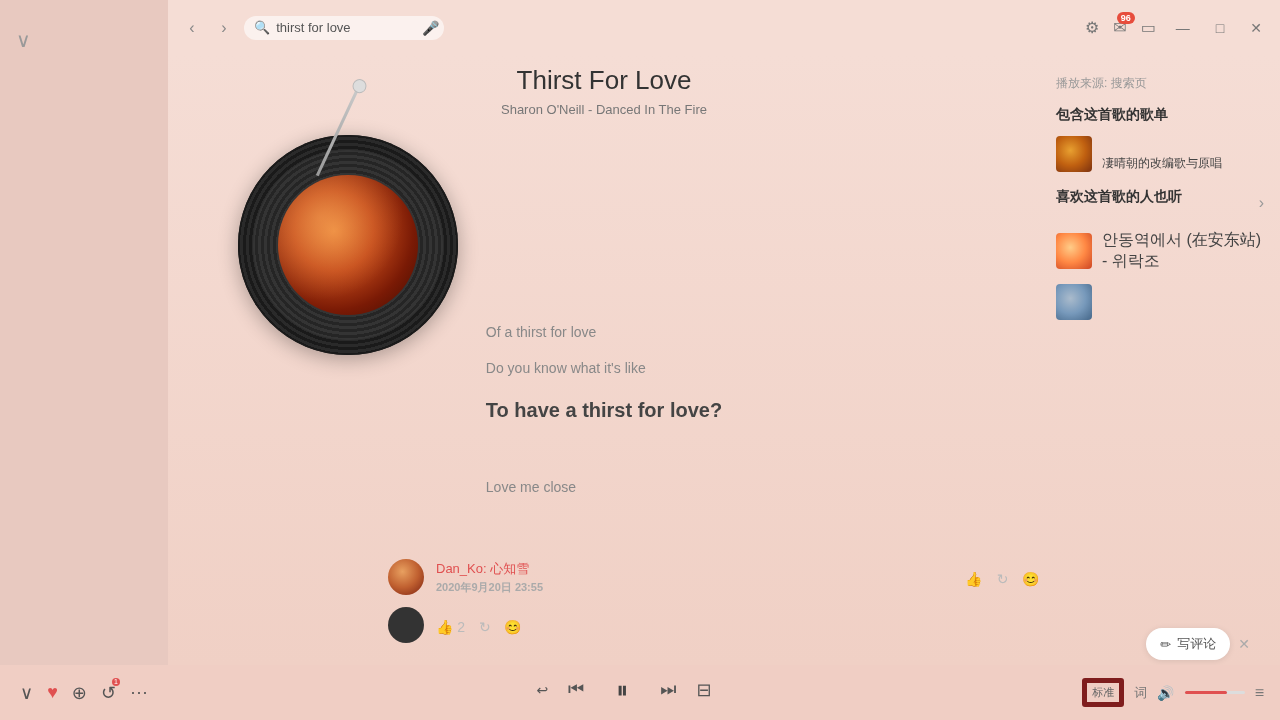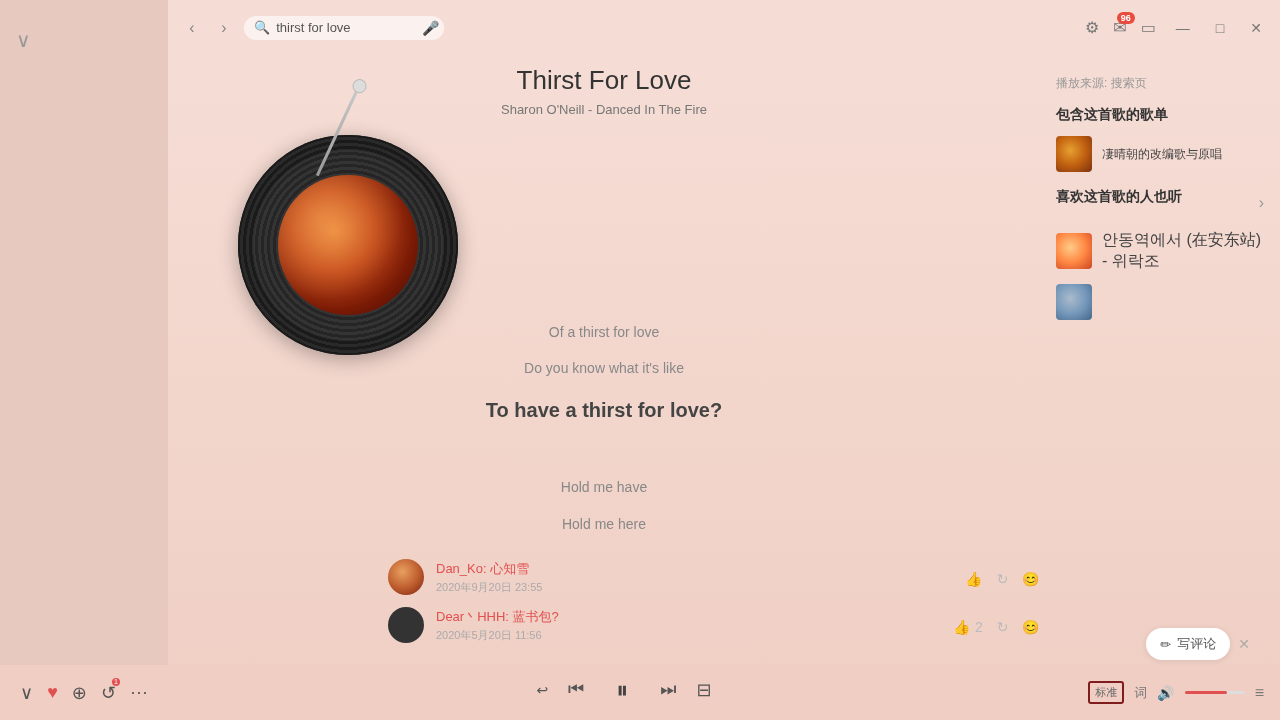--- a/index.html
+++ b/index.html
@@ -197,21 +197,20 @@
 
     .vinyl-photo-overlay {
       position: absolute;
       inset: 0;
       background: radial-gradient(ellipse at 30% 30%, rgba(255,180,100,0.4), transparent 60%);
     }
 
     
     .lyrics-area {
       margin-top: 170px;
-      text-align: center;
     }
 
     .lyric-line {
       font-size: 14px;
       color: #888;
       margin: 14px 0;
       line-height: 1.6;
     }
 
     .lyric-line.active {
@@ -235,21 +234,21 @@
 
     .section-title {
       font-size: 14px;
       font-weight: bold;
       color: #333;
       margin-bottom: 12px;
     }
 
     .playlist-item {
       display: flex;
-      align-items: center;
+      align-items: flex-end;
       gap: 10px;
       margin-bottom: 14px;
       cursor: pointer;
     }
 
     .playlist-thumb {
       width: 36px; height: 36px;
       border-radius: 4px;
       background: #c88;
       flex-shrink: 0;
@@ -328,20 +327,21 @@
     .comment-user {
       font-size: 13px;
       color: #e05050;
       font-weight: 500;
     }
 
     .comment-date {
       font-size: 11px;
       color: #aaa;
       margin-top: 2px;
+      font-weight: bold;
     }
 
     .comment-actions {
       display: flex;
       align-items: center;
       gap: 14px;
       margin-top: 4px;
     }
 
     .action-icon {
@@ -439,21 +439,21 @@
     .bottom-right {
       width: 200px;
       display: flex;
       align-items: center;
       justify-content: flex-end;
       gap: 10px;
       padding-right: 16px;
     }
 
     .quality-btn {
-      background: transparent; border: 2px solid #7f1d1d;
+      background: transparent; border: 5px solid #7f1d1d;
       border-radius: 3px; padding: 2px 5px;
       font-size: 11px; color: #666; cursor: pointer;
     }
 
     .volume-bar {
       width: 60px; height: 3px;
       background: #ddd; border-radius: 2px;
       position: relative;
     }
 
@@ -560,45 +560,40 @@
           </div>
         </div>
       </div>
     </div>
 
     <div class="lyrics-area">
       <p class="lyric-line">Of a thirst for love</p>
       <p class="lyric-line">Do you know what it's like</p>
       <p class="lyric-line active">To have a thirst for love?</p>
       <p class="lyric-line">&nbsp;</p>
-      <p class="lyric-line">Hold me have</p>
-      <p class="lyric-line">Hold me here</p>
+      <p class="lyric-line">Love me close</p>
     </div>
 
     <div style="position:absolute; bottom:0; left:220px; right:0; padding:10px 0;">
 
       <div class="comment-item">
         <div class="avatar av-1"></div>
         <div class="comment-body">
           <span class="comment-user">Dan_Ko: 心知雪</span>
           <div class="comment-date">2020年9月20日 23:55</div>
         </div>
         <div class="comment-actions">
           <button class="action-icon">👍</button>
           <button class="action-icon">↻</button>
           <button class="action-icon">😊</button>
         </div>
       </div>
 
       <div class="comment-item">
         <div class="avatar av-2"></div>
-        <div class="comment-body">
-          <span class="comment-user">Dear丶HHH: 蓝书包?</span>
-          <div class="comment-date">2020年5月20日 11:56</div>
-        </div>
         <div class="comment-actions">
           <button class="action-icon">👍 2</button>
           <button class="action-icon">↻</button>
           <button class="action-icon">😊</button>
         </div>
       </div>
     </div>
   </div>
 
   <div class="right-panel">

